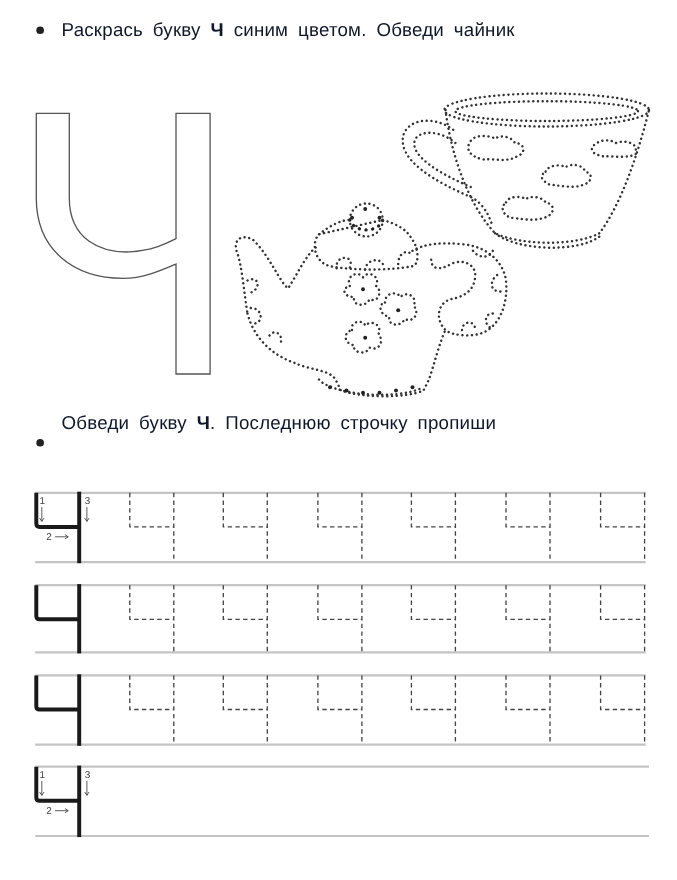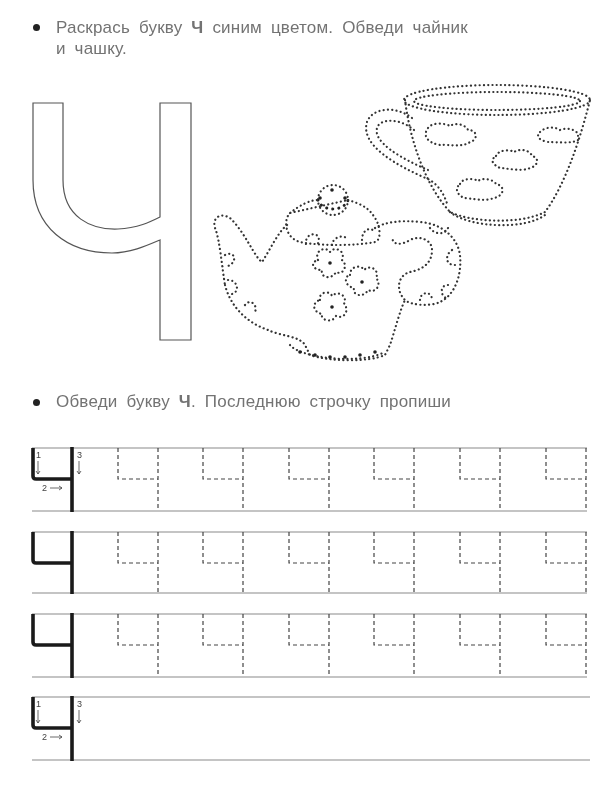--- a/index.html
+++ b/index.html
@@ -1,34 +1,33 @@
 <!DOCTYPE html>
 <html><head>
 <meta charset="utf-8">
 <style>
   html, body { margin:0; padding:0; background:#ffffff; }
   body { width:615px; height:800px; position:relative; overflow:hidden; font-family:"Liberation Sans", sans-serif; color:#222; }
-  .instr { position:absolute; left:56px; font-size:17px; line-height:21px; letter-spacing:0.2px; word-spacing:4px; color:#737373; }
+  .instr { position:absolute; left:56px; font-size:17px; line-height:21px; letter-spacing:0.2px; word-spacing:4px; color:#0f172a; }
   .instr b { font-weight:bold; }
   .bullet { position:absolute; width:7px; height:7px; border-radius:50%; background:#222; }
   svg.art { position:absolute; left:0; top:0; }
 </style>
 </head>
 <body>
 
 <div class="bullet" style="left:33px; top:24px;"></div>
 <div class="instr" style="top:17px;">
   <div>
     <span>Раскрась букву </span><b>Ч</b><span> синим цветом. Обведи чайник</span>
   </div>
-  <div>и чашку.</div>
 </div>
 
 <div class="bullet" style="left:33px; top:399px;"></div>
-<div class="instr" style="top:391px;">
+<div class="instr" style="top:374px;">
   <div>
     <span>Обведи букву </span><b>Ч</b><span>. Последнюю строчку пропиши</span>
   </div>
 </div>
 
 <svg class="art" width="615" height="800" viewBox="0 0 615 800">
   <defs>
 
     <style>
       .dot { fill:none; stroke:#333; stroke-width:2.2; stroke-linecap:round; stroke-dasharray:0.1 4.2; }

